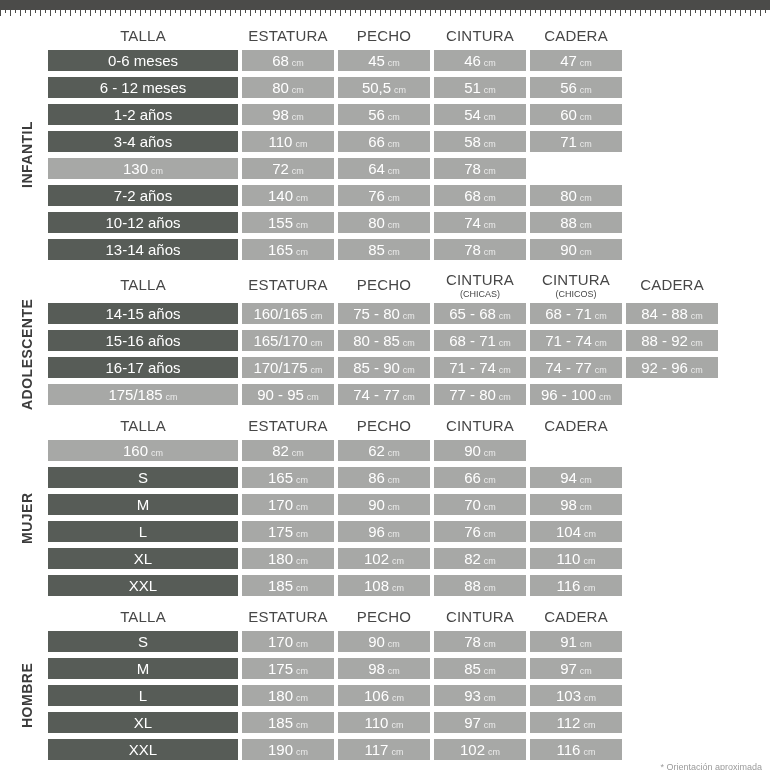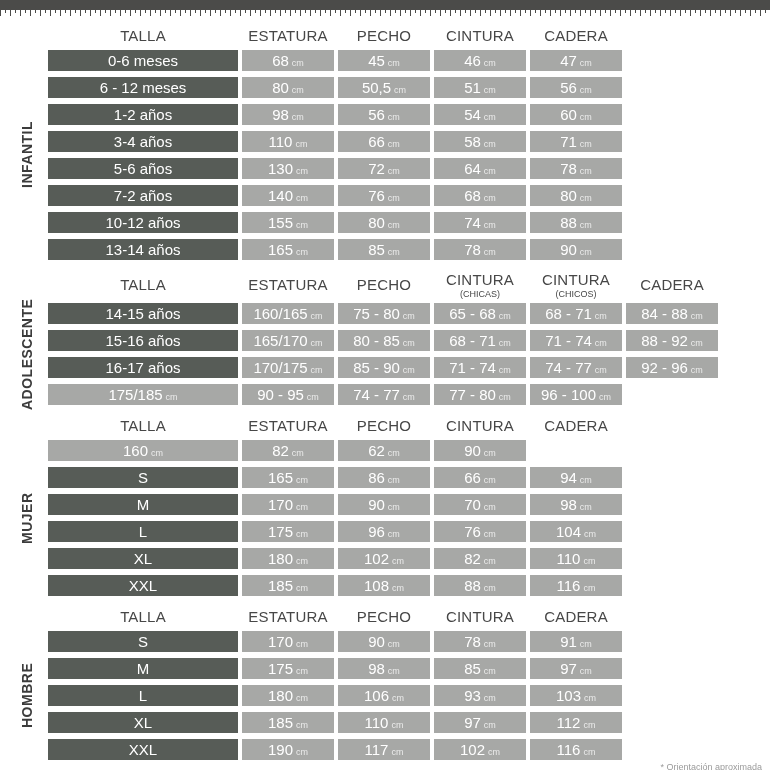--- a/index.html
+++ b/index.html
@@ -152,23 +152,20 @@
           <div class="cell val">
             <span>58</span>
             <span class="unit">cm</span>
           </div>
           <div class="cell val">
             <span>71</span>
             <span class="unit">cm</span>
           </div>
         </div>
         <div class="row cols-5">
-          <div class="cell dark">
-            <span>5-6 años</span>
-          </div>
           <div class="cell val">
             <span>130</span>
             <span class="unit">cm</span>
           </div>
           <div class="cell val">
             <span>72</span>
             <span class="unit">cm</span>
           </div>
           <div class="cell val">
             <span>64</span>

